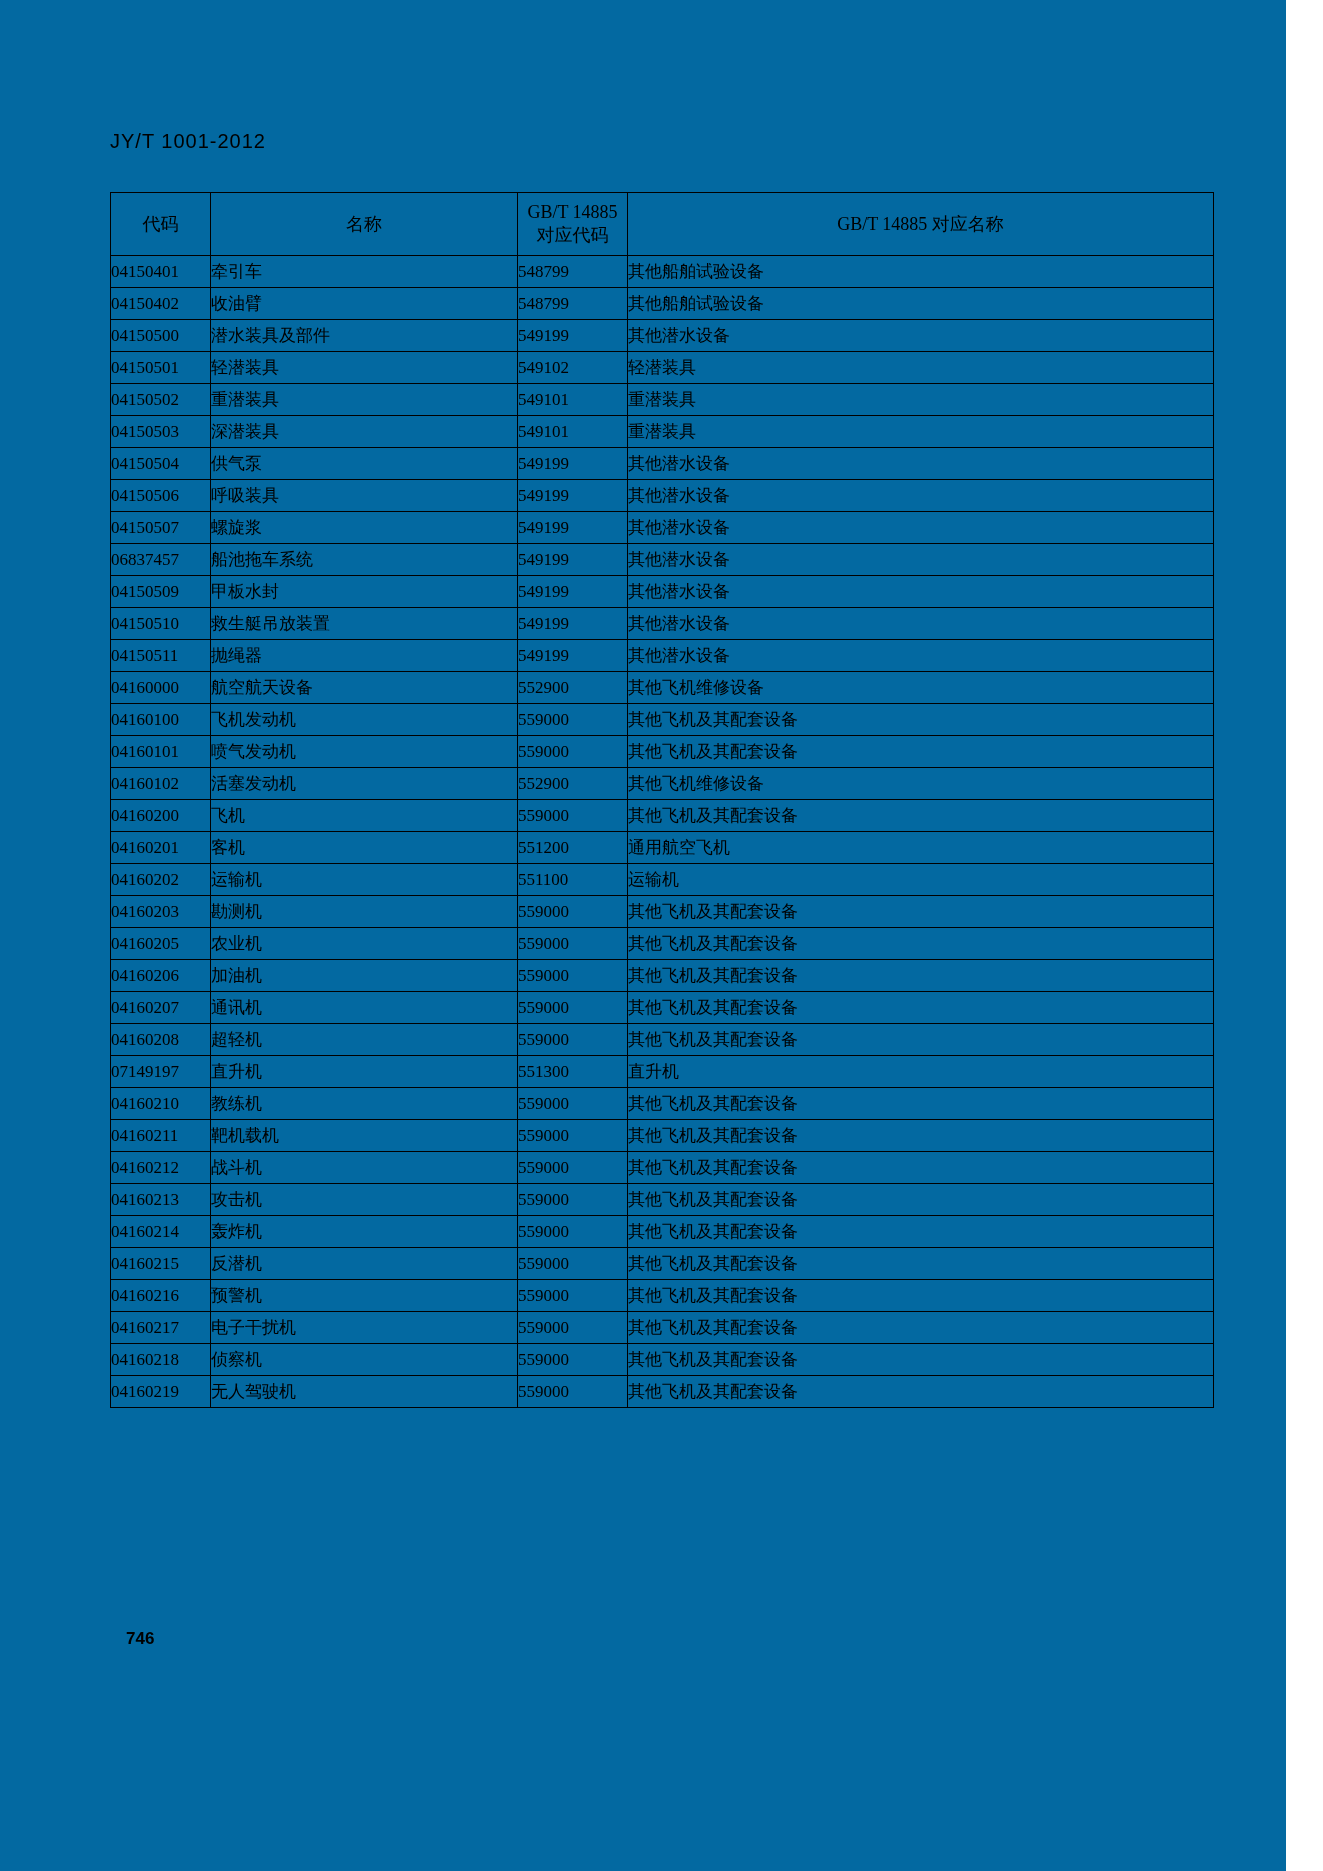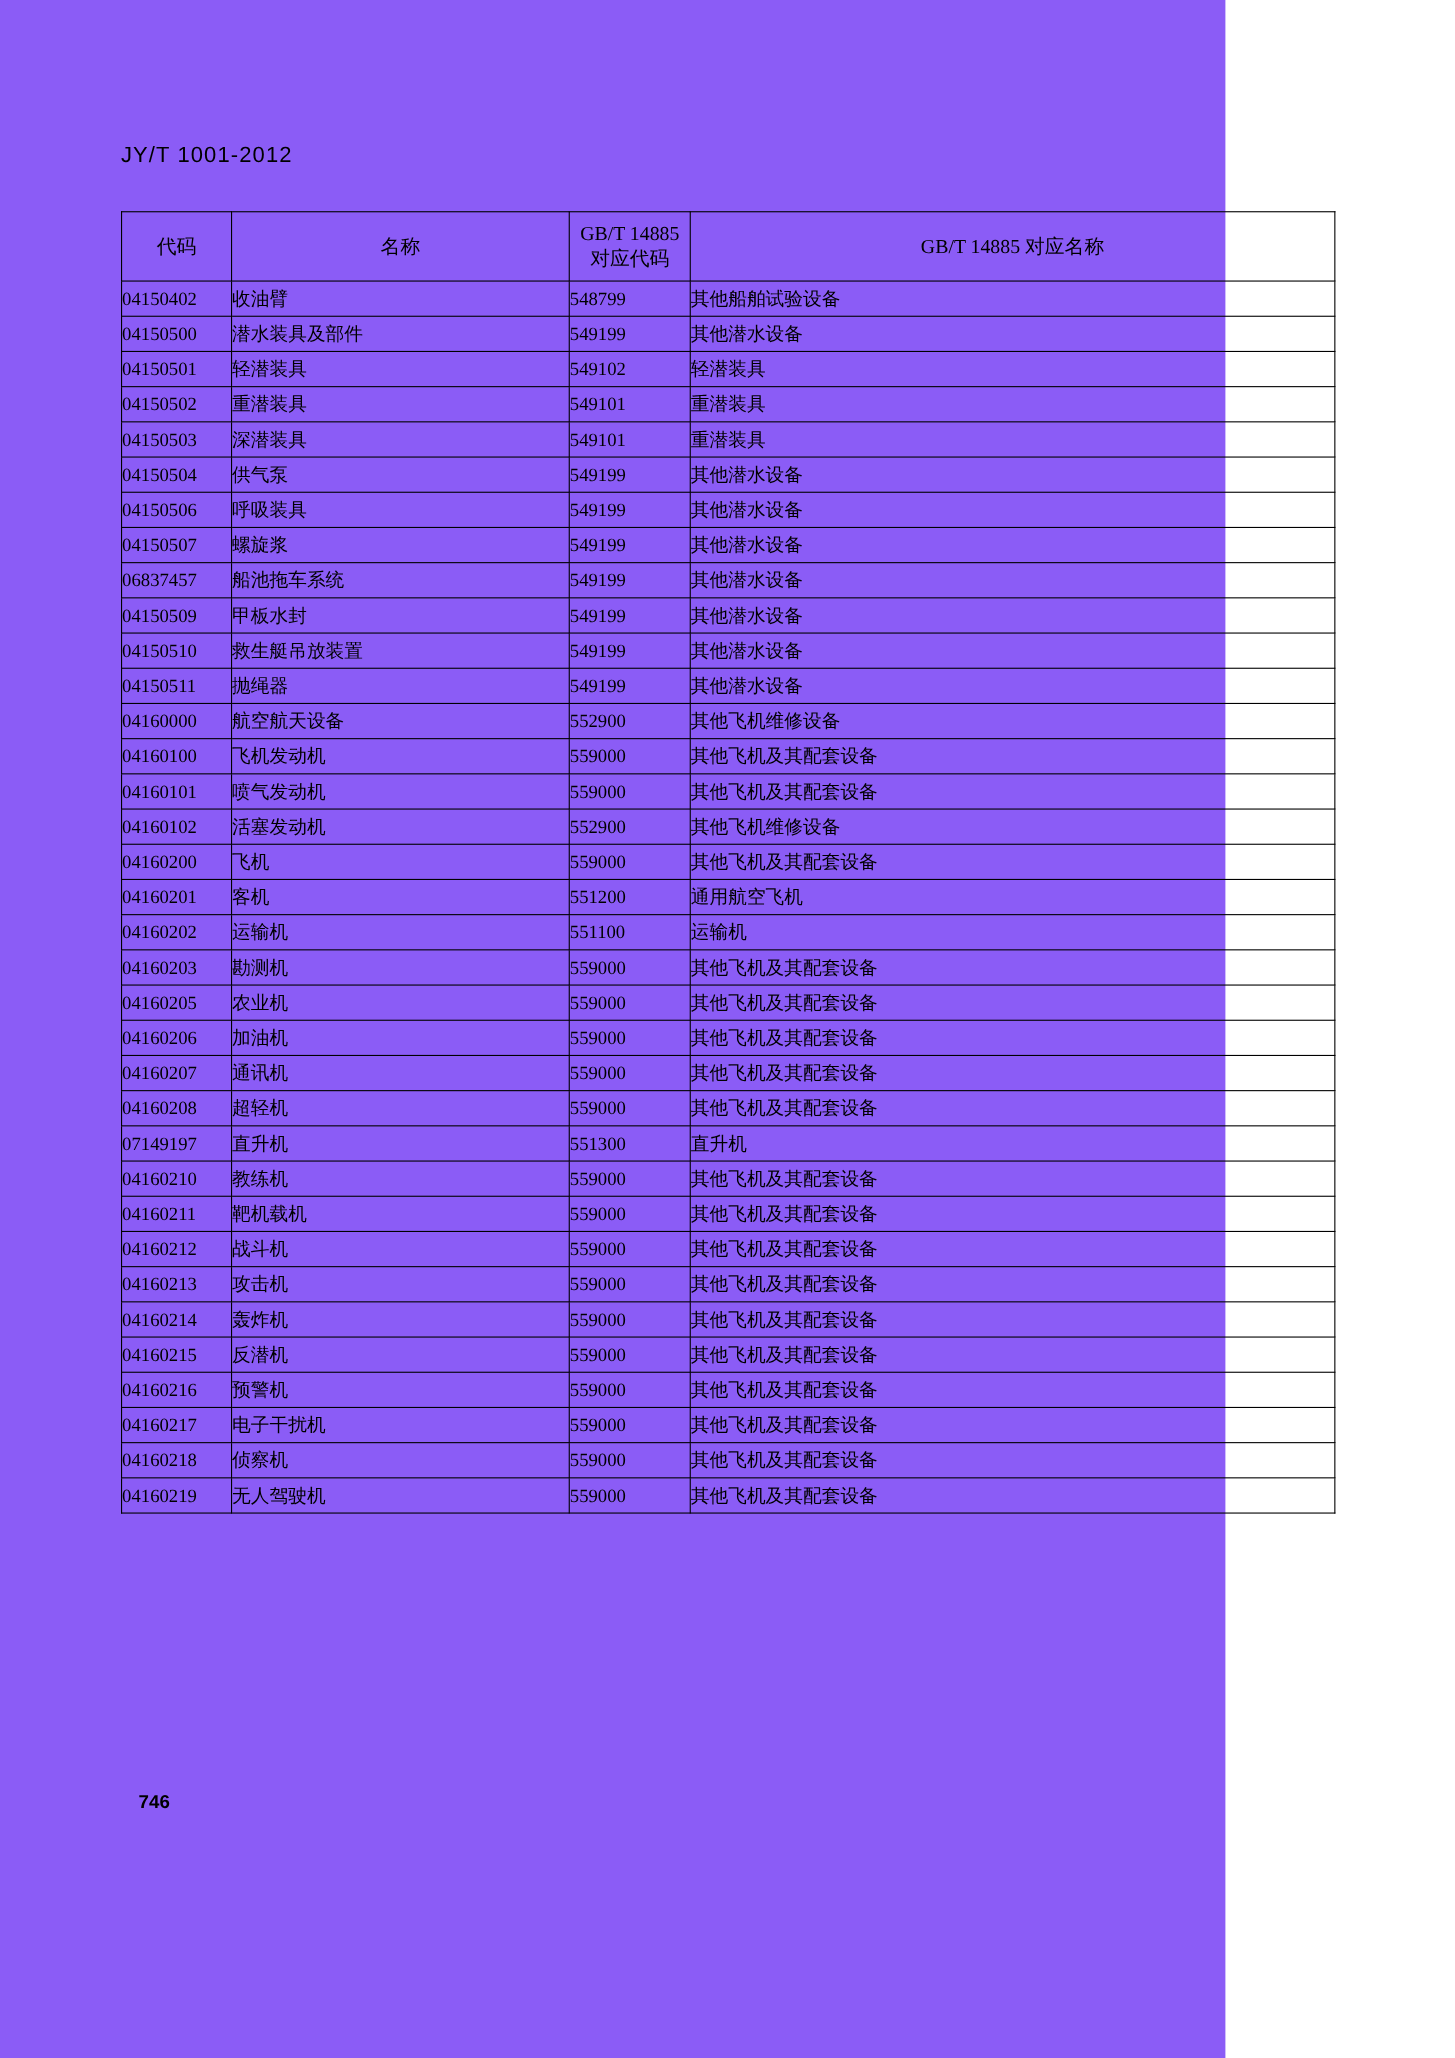--- a/index.html
+++ b/index.html
@@ -11,23 +11,23 @@
     width: 1323px;
     height: 1871px;
     font-family: "Liberation Serif", "DejaVu Serif", serif;
     color: #000000;
     position: relative;
   }
   .page {
     position: absolute;
     left: 0;
     top: 0;
-    width: 1114px;
+    width: 1286px;
     height: 1871px;
-    background: #8b5cf6;
+    background: #0369a1;
   }
   .header-line {
     position: absolute;
     left: 110px;
     top: 130px;
     font-family: "Liberation Sans", "DejaVu Sans", sans-serif;
     font-size: 20px;
     letter-spacing: 1px;
     font-weight: 500;
   }
@@ -104,20 +104,26 @@
           <th>名称</th>
           <th>
             <span class="hdr-gb-two">GB/T 14885</span>
             <span class="hdr-gb-two">对应代码</span>
           </th>
           <th>GB/T 14885 对应名称</th>
         </tr>
       </thead>
       <tbody id="table-body">
           <tr>
+            <td class="code">04150401</td>
+            <td class="name">牵引车</td>
+            <td class="gbcode">548799</td>
+            <td class="gbname">其他船舶试验设备</td>
+          </tr>
+          <tr>
             <td class="code">04150402</td>
             <td class="name">收油臂</td>
             <td class="gbcode">548799</td>
             <td class="gbname">其他船舶试验设备</td>
           </tr>
           <tr>
             <td class="code">04150500</td>
             <td class="name">潜水装具及部件</td>
             <td class="gbcode">549199</td>
             <td class="gbname">其他潜水设备</td>

